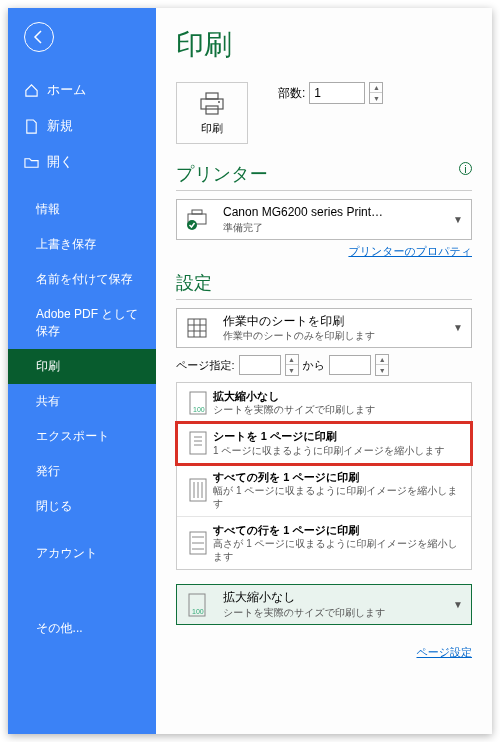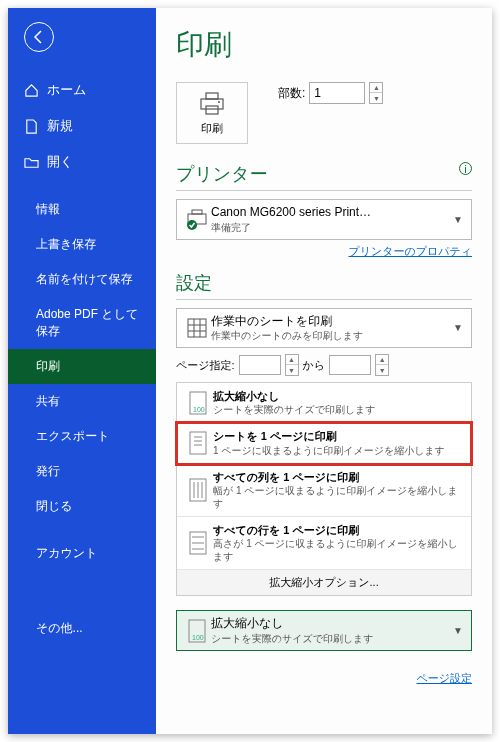--- a/index.html
+++ b/index.html
@@ -1,18 +1,18 @@
 <!DOCTYPE html>
 <html><head>
 <meta charset="utf-8">
 <style>
 * { box-sizing: border-box; margin: 0; padding: 0; font-family: "Meiryo UI", "Yu Gothic UI", sans-serif; }
 body { width: 500px; height: 742px; background: #fff; position: relative; overflow: hidden; }
 .frame { position: absolute; top: 8px; left: 8px; right: 8px; bottom: 8px; box-shadow: 0 2px 8px rgba(0,0,0,0.3); background: #fff; display: flex; }
-.sidebar { width: 148px; background: #1d4ed8; color: #fff; display: flex; flex-direction: column; padding-top: 14px; }
+.sidebar { width: 148px; background: #3b82f6; color: #fff; display: flex; flex-direction: column; padding-top: 14px; }
 .back-btn { width: 30px; height: 30px; border: 1.5px solid #fff; border-radius: 50%; margin-left: 16px; display: flex; align-items: center; justify-content: center; cursor: pointer; margin-bottom: 20px; }
 .back-btn svg { width: 16px; height: 16px; }
 .nav { display: flex; flex-direction: column; }
 .nav-item { display: flex; align-items: center; gap: 8px; padding: 9px 16px; font-size: 13px; cursor: pointer; }
 .nav-item.sub { padding-left: 28px; font-size: 12px; }
 .nav-item.active { background: #085c2e; }
 .nav-item svg { width: 15px; height: 15px; flex-shrink: 0; }
 .nav-sep { height: 12px; }
 .main { flex: 1; background: #fdfdfd; padding: 18px 20px 10px 20px; overflow: hidden; }
 .page-title { font-size: 28px; font-weight: 300; color: #0f703b; margin-bottom: 18px; }
@@ -24,21 +24,21 @@
 .copies input { width: 56px; height: 22px; border: 1px solid #aaa; padding: 0 4px; font-size: 12px; }
 .spinner { display: flex; flex-direction: column; border: 1px solid #aaa; }
 .spinner div { width: 12px; height: 10px; display: flex; align-items: center; justify-content: center; font-size: 7px; cursor: pointer; border-bottom: 1px solid #ccc; color: #666; }
 .spinner div:last-child { border-bottom: none; }
 .section-title { font-size: 18px; color: #0f703b; font-weight: 300; border-bottom: 1px solid #ccc; padding-bottom: 4px; margin-bottom: 8px; display: flex; justify-content: space-between; }
 .info-icon { font-size: 11px; color: #0f703b; border: 1px solid #0f703b; border-radius: 50%; width: 13px; height: 13px; display: inline-flex; align-items: center; justify-content: center; }
 .dropdown { display: flex; align-items: center; border: 1px solid #bbb; padding: 5px 6px; margin-bottom: 4px; cursor: pointer; background: #fff; }
 .dropdown.green { background: #e9f3ee; border-color: #0f703b; }
 .dd-icon { width: 28px; display: flex; align-items: center; justify-content: center; }
 .dd-icon svg { width: 24px; height: 24px; }
-.dd-text { flex: 1; font-size: 11px; line-height: 1.3; }
+.dd-text { flex: 1; font-size: 11px; line-height: 1.3; margin-left: 12px; }
 .dd-text .t1 { font-size: 12px; }
 .dd-text .t2 { color: #555; font-size: 10px; }
 .dd-arrow { width: 12px; font-size: 10px; color: #555; }
 .link { color: #0066cc; text-decoration: underline; font-size: 11px; text-align: right; display: block; margin-bottom: 12px; cursor: pointer; }
 .page-range { display: flex; align-items: center; gap: 4px; font-size: 11px; margin: 6px 0 6px 0; }
 .page-range input { width: 42px; height: 20px; border: 1px solid #aaa; font-size: 11px; padding: 0 2px; }
 .option-list { border: 1px solid #ccc; background: #fff; }
 .option { display: flex; padding: 6px; border-bottom: 1px solid #e5e5e5; cursor: pointer; }
 .option:last-child { border-bottom: none; }
 .option.highlighted { outline: 3px solid #d93025; outline-offset: -1px; }
@@ -239,23 +239,20 @@
             <svg viewBox="0 0 20 24">
               <rect x="2" y="1" width="16" height="22" fill="none" stroke="#888"></rect>
               <path d="M4 6 L16 6 M4 12 L16 12 M4 18 L16 18" stroke="#888"></path>
             </svg>
           </div>
         <div class="opt-text">
             <div class="ot1">すべての行を 1 ページに印刷</div>
             <div class="ot2">高さが 1 ページに収まるように印刷イメージを縮小します</div>
           </div>
       </div>
-      <div class="option footer">
-          <span>拡大縮小オプション...</span>
-        </div>
     </div>
 
     <div class="dropdown green mt">
       <div class="dd-icon">
           <svg viewBox="0 0 20 24">
             <rect x="2" y="1" width="16" height="22" fill="none" stroke="#888"></rect>
             <text x="5" y="21" font-size="7" fill="#3a7">100</text>
           </svg>
         </div>
       <div class="dd-text">

